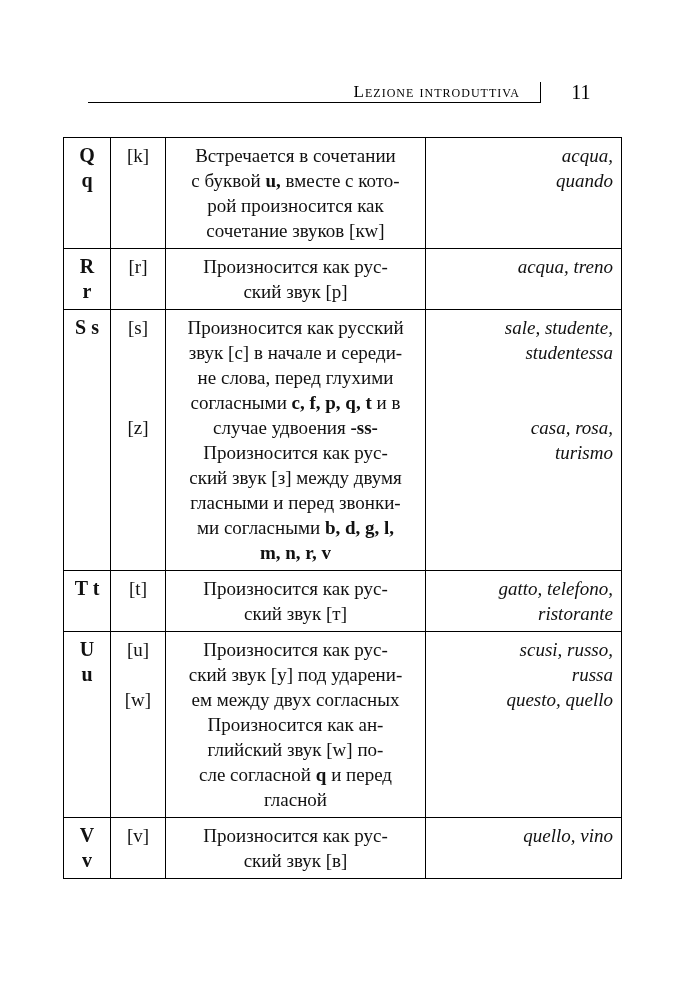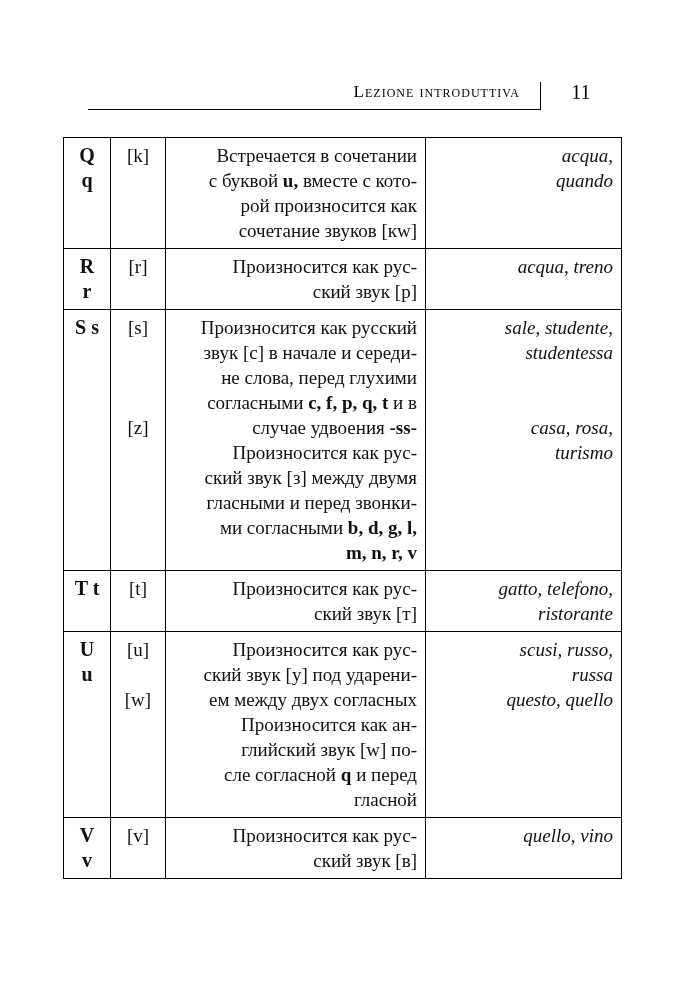--- a/index.html
+++ b/index.html
@@ -23,21 +23,20 @@
     top: 82px;
     left: 88px;
     right: 63px;
     display: flex;
     align-items: stretch;
   }
   .header-left {
     flex: 1;
     text-align: right;
     padding-right: 20px;
-    padding-bottom: 7px;
     border-bottom: 1px solid #000;
     font-variant: small-caps;
     letter-spacing: 1px;
     font-size: 17px;
     line-height: 20px;
     color: #000;
   }
   .header-divider {
     width: 1px;
     background: #000;
@@ -77,21 +76,21 @@
     text-align: center;
     font-size: 20px;
     padding-left: 2px;
     padding-right: 2px;
   }
   td.c-sound {
     text-align: center;
     padding-left: 2px;
     padding-right: 2px;
   }
-  td.c-desc { text-align: right; }
+  td.c-desc { text-align: center; }
   td.c-ex {
     font-style: italic;
     text-align: right;
   }
   .b { font-weight: bold; }
 </style>
 </head>
 <body>
 
 <div class="page">

